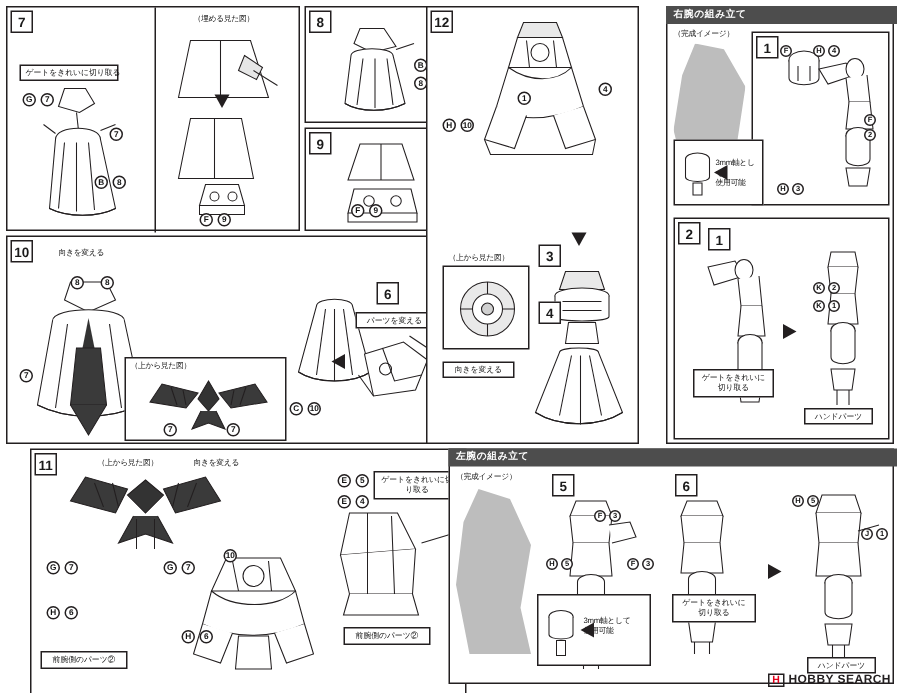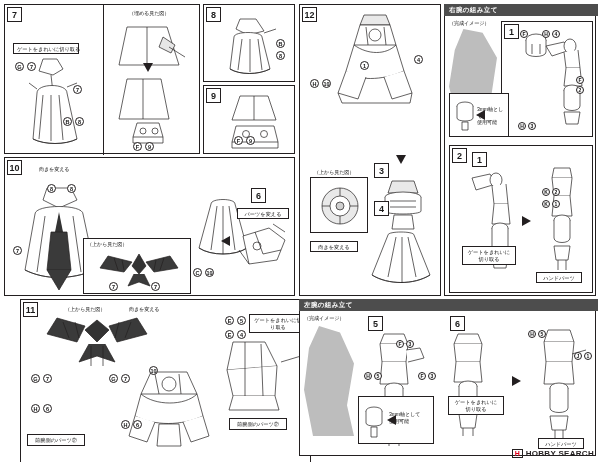--- a/index.html
+++ b/index.html
@@ -347,21 +347,21 @@
           <path d="M8 30 L14 56 L56 56 L58 26" fill="#fff"></path>
           <path d="M26 2 L26 56 M42 4 L44 56"></path>
           <path d="M14 56 L10 70 L60 70 L56 56" fill="#fff"></path>
           <path d="M62 22 L82 16"></path>
         </g>
       </svg>
     </div>
     <div class="labelbox" style="left:208px;top:118px;width:58px;height:12px;">前腕側のパーツ②</div>
   </div>
 
-  <div class="panel" style="left:299px;top:4px;width:142px;height:292px;">
+  <div class="panel" style="left:284px;top:4px;width:142px;height:292px;">
     <div class="stepnum" style="left:2px;top:2px;">12</div>
 
     <div class="svgwrap" style="left:24px;top:6px;width:108px;height:96px;">
       <svg width="108" height="96" viewBox="0 0 108 96">
         <g fill="none" stroke="#231f20" stroke-width="0.7">
           <path d="M40 4 L62 4 L66 14 L36 14 Z" fill="#e9e9e9"></path>
           <path d="M36 14 L66 14 L72 34 L30 34 Z" fill="#fff"></path>
           <path d="M30 34 C44 44 62 44 72 34 L80 60 C58 70 32 70 22 60 Z" fill="#fff"></path>
           <path d="M22 60 L14 82 L34 88 L42 66" fill="#fff"></path>
           <path d="M80 60 L88 82 L68 88 L60 66" fill="#fff"></path>

